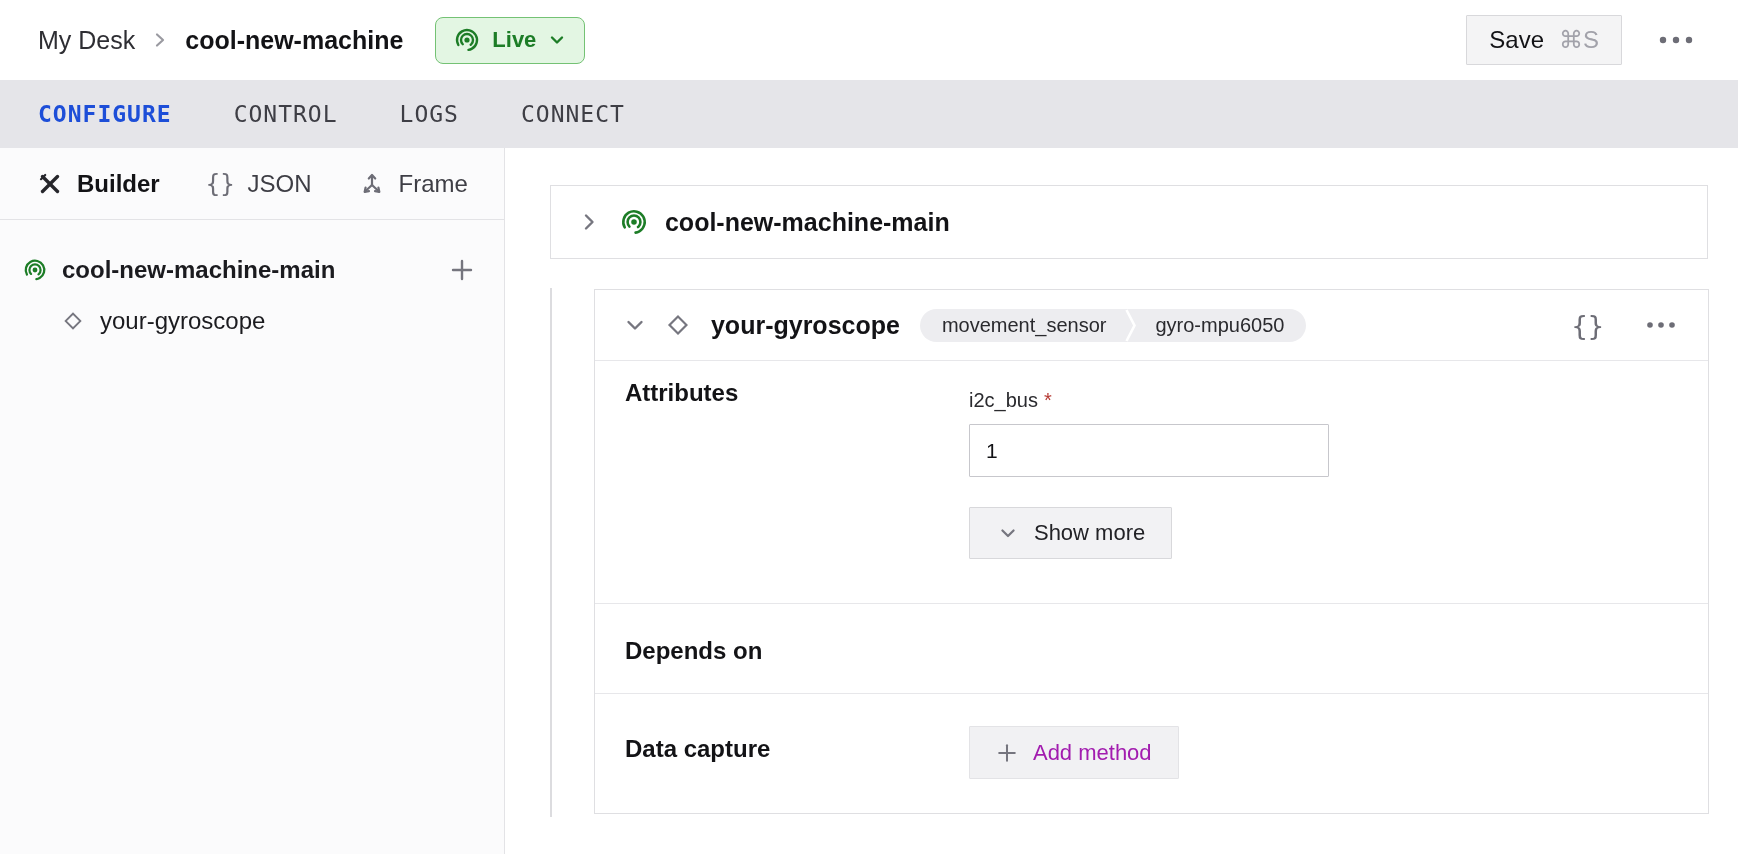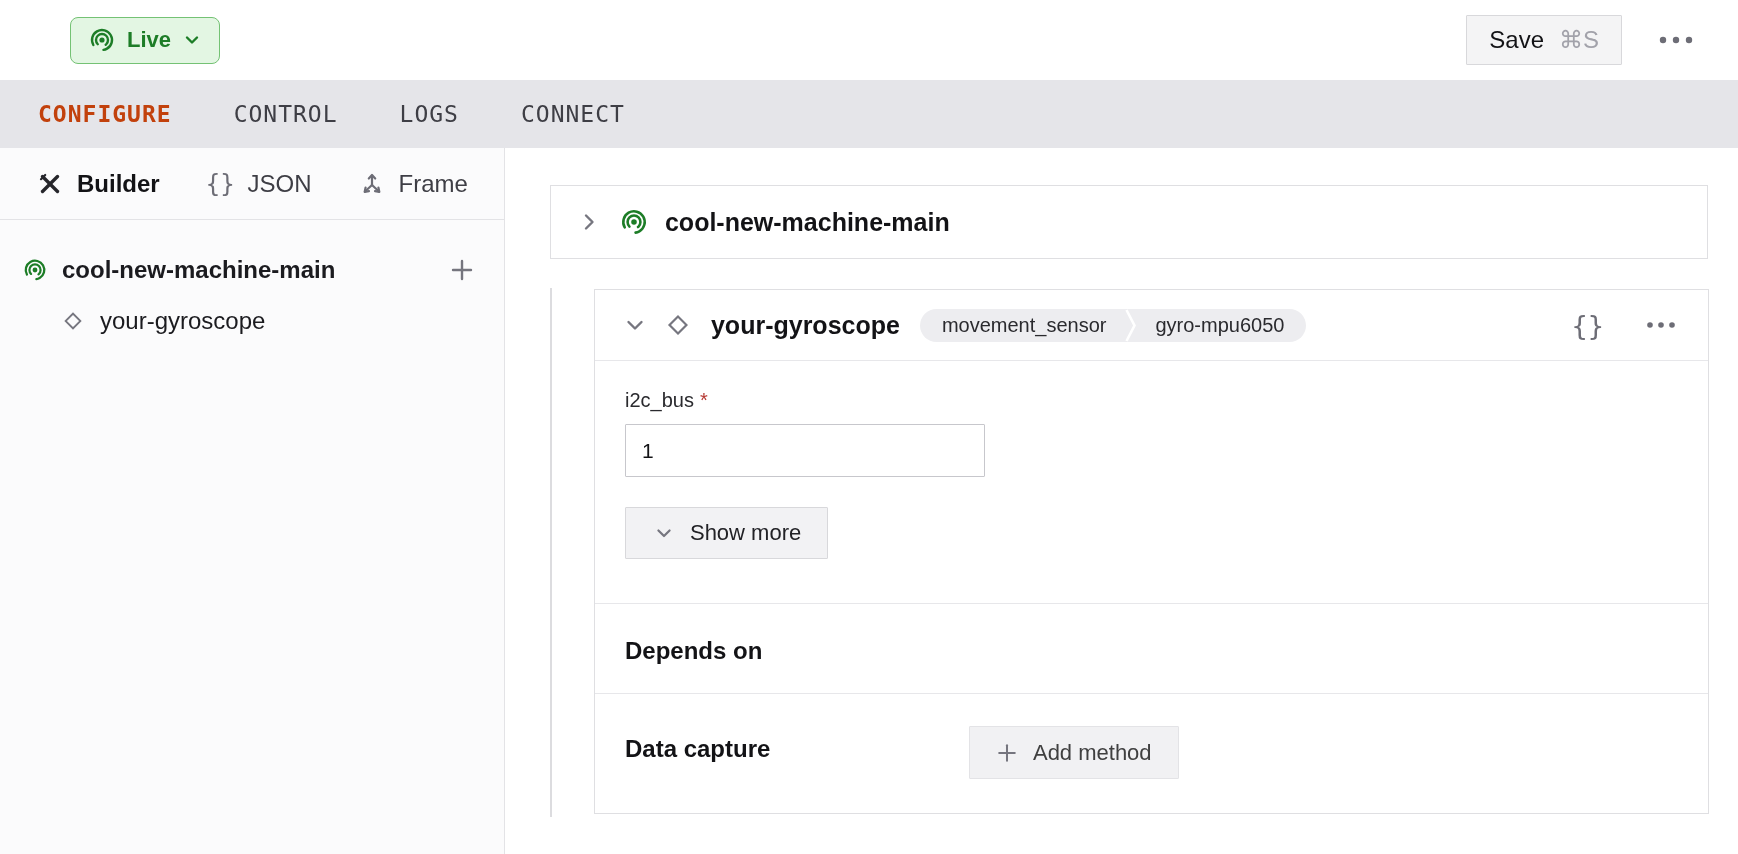--- a/index.html
+++ b/index.html
@@ -33,21 +33,21 @@
   .icon-btn { background:none; border:none; padding:6px; display:flex; align-items:center; }
 
   
   .tabbar {
     height:68px; background:#e5e5e9; display:flex; align-items:center;
     padding:0 38px; gap:62px;
     font-family:"DejaVu Sans Mono","Liberation Mono",monospace;
     font-size:23px; letter-spacing:1px; color:#3e3e45;
   }
   .tab { background:none; border:none; font:inherit; letter-spacing:inherit; color:inherit; padding:0; }
-  .tab.active { font-weight:700; color:#c2410c; }
+  .tab.active { font-weight:700; color:#1d4ed8; }
 
   
   .content { display:flex; height:774px; }
   .sidebar { flex:0 0 495px; background:#fbfbfc; border-right:1px solid #e3e3e6; }
   .mode-tabs {
     height:72px; border-bottom:1px solid #e3e3e6; display:flex; align-items:center;
     padding:0 36px; gap:46px; font-size:24px; color:#3e3e45;
   }
   .mode { background:none; border:none; display:inline-flex; align-items:center; gap:13px; font-size:24px; color:#3e3e45; padding:0; }
   .mode.active { font-weight:700; color:#131316; }
@@ -107,29 +107,38 @@
     font-size:22px; color:#222226;
   }
   .select-box {
     width:360px; height:53px; border:1px solid #c7c7cc; border-radius:1px; background:#fff;
     display:flex; align-items:center; padding:0 18px; cursor:pointer;
   }
   .select-placeholder { color:#8f8f99; font-size:21px; }
   .select-box .chev { margin-left:auto; }
   .add-method-btn {
     height:53px; display:inline-flex; align-items:center; gap:15px; padding:0 26px;
-    background:#f1f1f3; border:1px solid #e3e3e6; border-radius:1px; font-size:22px; color:#404040;
+    background:#f1f1f3; border:1px solid #e3e3e6; border-radius:1px; font-size:22px; color:#a21caf;
   }
 </style>
 </head>
 <body>
 
 <div class="app">
 
   <header class="topbar">
+    <nav class="breadcrumb">
+      <a class="crumb-parent">My Desk</a>
+      <span class="crumb-sep">
+        <svg width="18" height="18" viewBox="0 0 18 18" fill="none" stroke="#9a9aa1" stroke-width="2.2" stroke-linecap="round" stroke-linejoin="round">
+            <polyline points="6,3.5 12,9 6,14.5"></polyline>
+          </svg>
+      </span>
+      <span class="crumb-current">cool-new-machine</span>
+    </nav>
 
     <button class="live-badge">
       <span>
         <svg width="28" height="28" viewBox="0 0 28 28">
           <circle cx="14" cy="14" r="2.6" fill="#1d7d27"></circle>
           <circle cx="14" cy="14" r="6" fill="none" stroke="#1d7d27" stroke-width="2.4" stroke-linecap="round" stroke-dasharray="28.3 9.4" transform="rotate(135 14 14)"></circle>
           <circle cx="14" cy="14" r="10" fill="none" stroke="#1d7d27" stroke-width="2.4" stroke-linecap="round" stroke-dasharray="50.6 12.2" transform="rotate(150 14 14)"></circle>
         </svg>
       </span>
       <span>Live</span>
@@ -269,20 +278,21 @@
               <svg width="30" height="8" viewBox="0 0 30 8">
                   <circle cx="4" cy="4" r="2.8" fill="#6d6d76"></circle>
                   <circle cx="15" cy="4" r="2.8" fill="#6d6d76"></circle>
                   <circle cx="26" cy="4" r="2.8" fill="#6d6d76"></circle>
                 </svg>
             </button>
           </div>
         </div>
 
         <div class="section sec-attributes">
+          <div class="section-label">Attributes</div>
           <div>
             <div class="field-label" style="margin-top:12px;">
               <span>i2c_bus</span><span class="req">*</span>
             </div>
             <input class="text-input" type="text" value="1" style="">
             <div>
               <button class="show-more-btn">
                 <svg width="24" height="24" viewBox="0 0 28 28" fill="none" stroke="#76767f" stroke-width="2.6" stroke-linecap="round" stroke-linejoin="round">
                     <polyline points="7.5,11 14,17.5 20.5,11"></polyline>
                   </svg>

